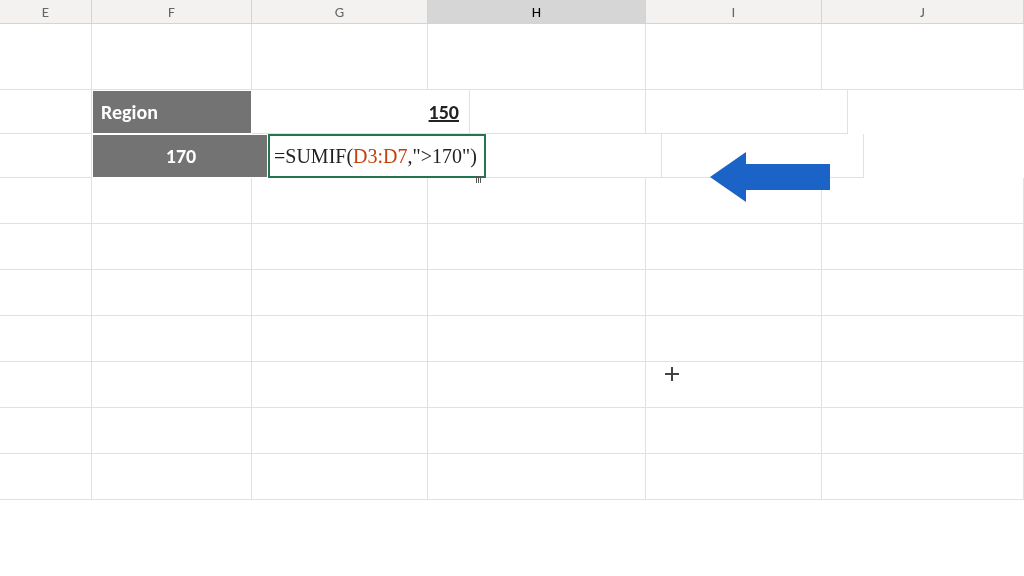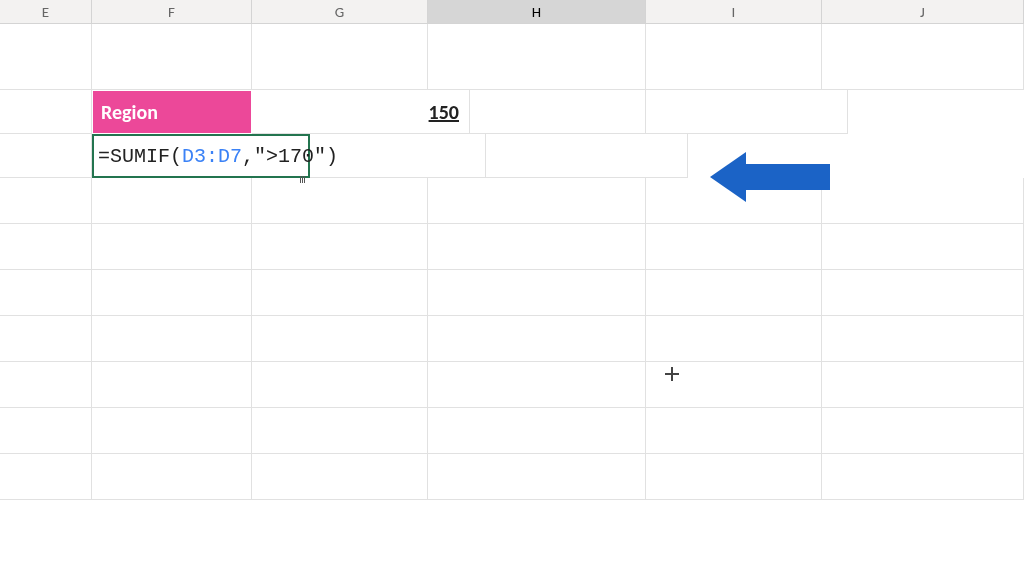--- a/index.html
+++ b/index.html
@@ -28,38 +28,38 @@
     .cell {
       border-right: 1px solid #e1e1e1;
       border-bottom: 1px solid #e1e1e1;
       display: flex;
       align-items: center;
       padding: 0 6px;
       font-size: 20px;
       position: relative;
     }
     .cell.header-blue {
-      background: #ec4899;
+      background: #737373;
       color: #fff;
       font-weight: 700;
       border: 1px solid #fff;
       padding-left: 8px;
     }
     .cell.header-blue.center { justify-content: center; }
     .cell.val-right { justify-content: flex-end; padding-right: 10px; color: #222; font-weight: 600; text-decoration: underline; }
     .cell.editing {
       border: 2px solid #23744f;
       overflow: visible;
       white-space: nowrap;
       padding-left: 4px;
       background: #fff;
       z-index: 5;
     }
-    .formula { display: flex; align-items: flex-start; font-family: Liberation Mono, monospace; font-size: 20px; color: #222; position: relative; }
-    .formula .ref { color: #3b82f6; }
+    .formula { display: flex; align-items: flex-start; font-family: Liberation Serif, serif; font-size: 20px; color: #222; position: relative; }
+    .formula .ref { color: #c2410c; }
     .formula .paren { color: #222; }
     .caret-blink {
       position: absolute;
       right: 2px;
       bottom: -7px;
       width: 6px;
       height: 7px;
       background: repeating-linear-gradient(90deg,#555 0 1px,transparent 1px 2px);
     }
     .arrow {
@@ -139,20 +139,21 @@
     <div class="row row2">
       <div class="cell cE"></div>
       <div class="cell cF header-blue">Region</div>
       <div class="cell cH val-right">150</div>
       <div class="cell cI"></div>
       <div class="cell cJ"></div>
     </div>
 
     <div class="row row3">
       <div class="cell cE"></div>
+      <div class="cell cG header-blue center">170</div>
       <div class="cell cH editing">
         <span class="formula">
           <span>=SUMIF</span>
             <span class="paren">(</span>
             <span class="ref">D3:D7</span>
             <span>,</span>
             <span>"&gt;170"</span>
             <span class="paren">)</span>
         </span>
         <span class="caret-blink"></span>

